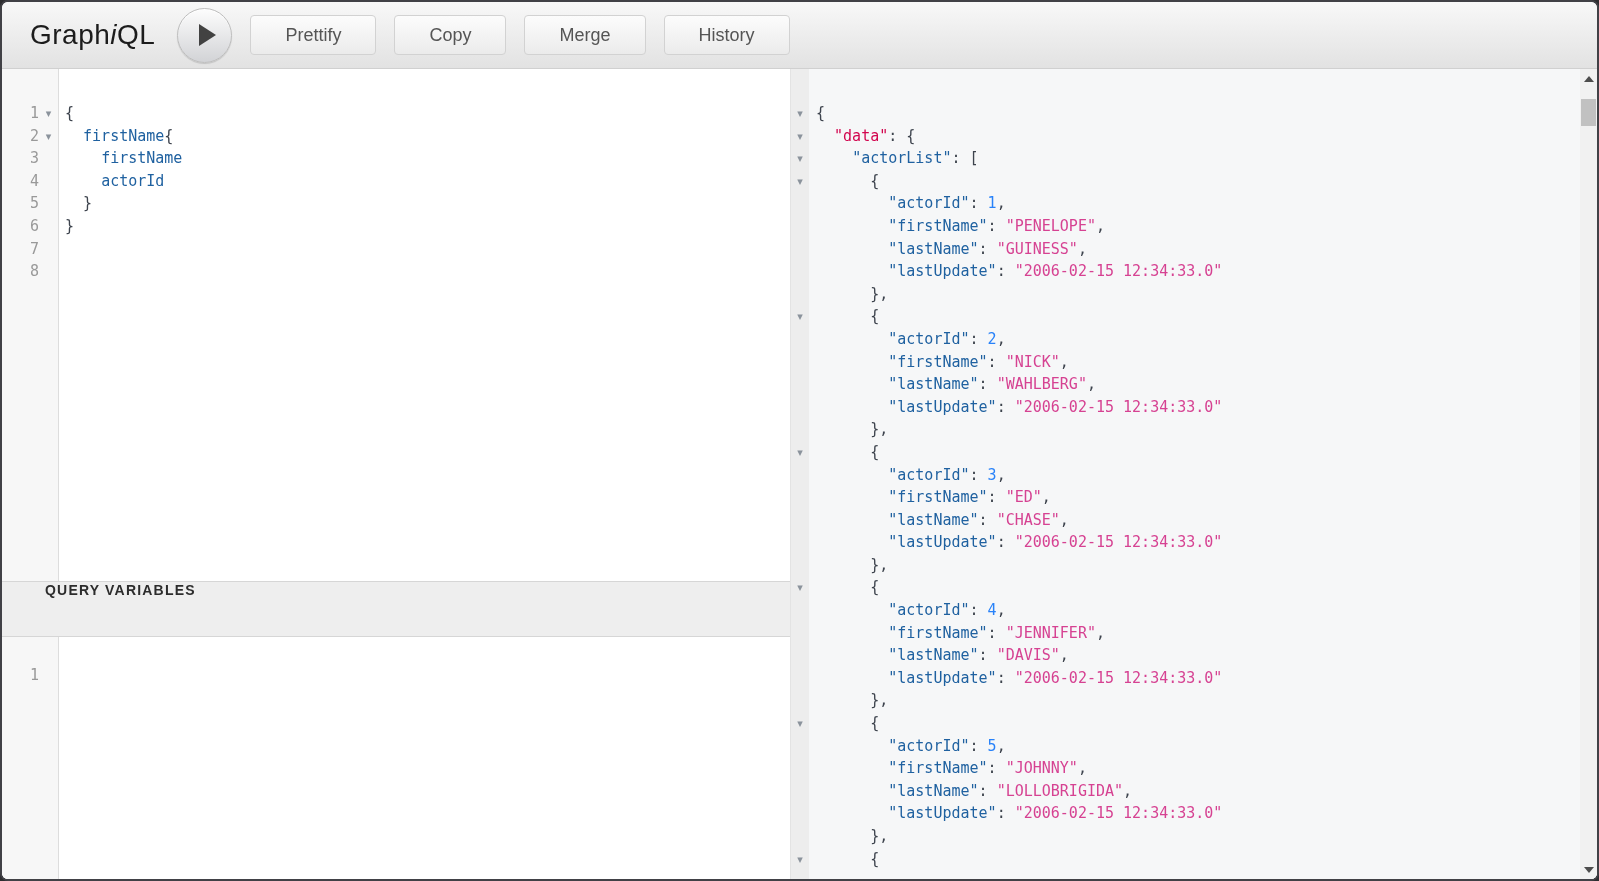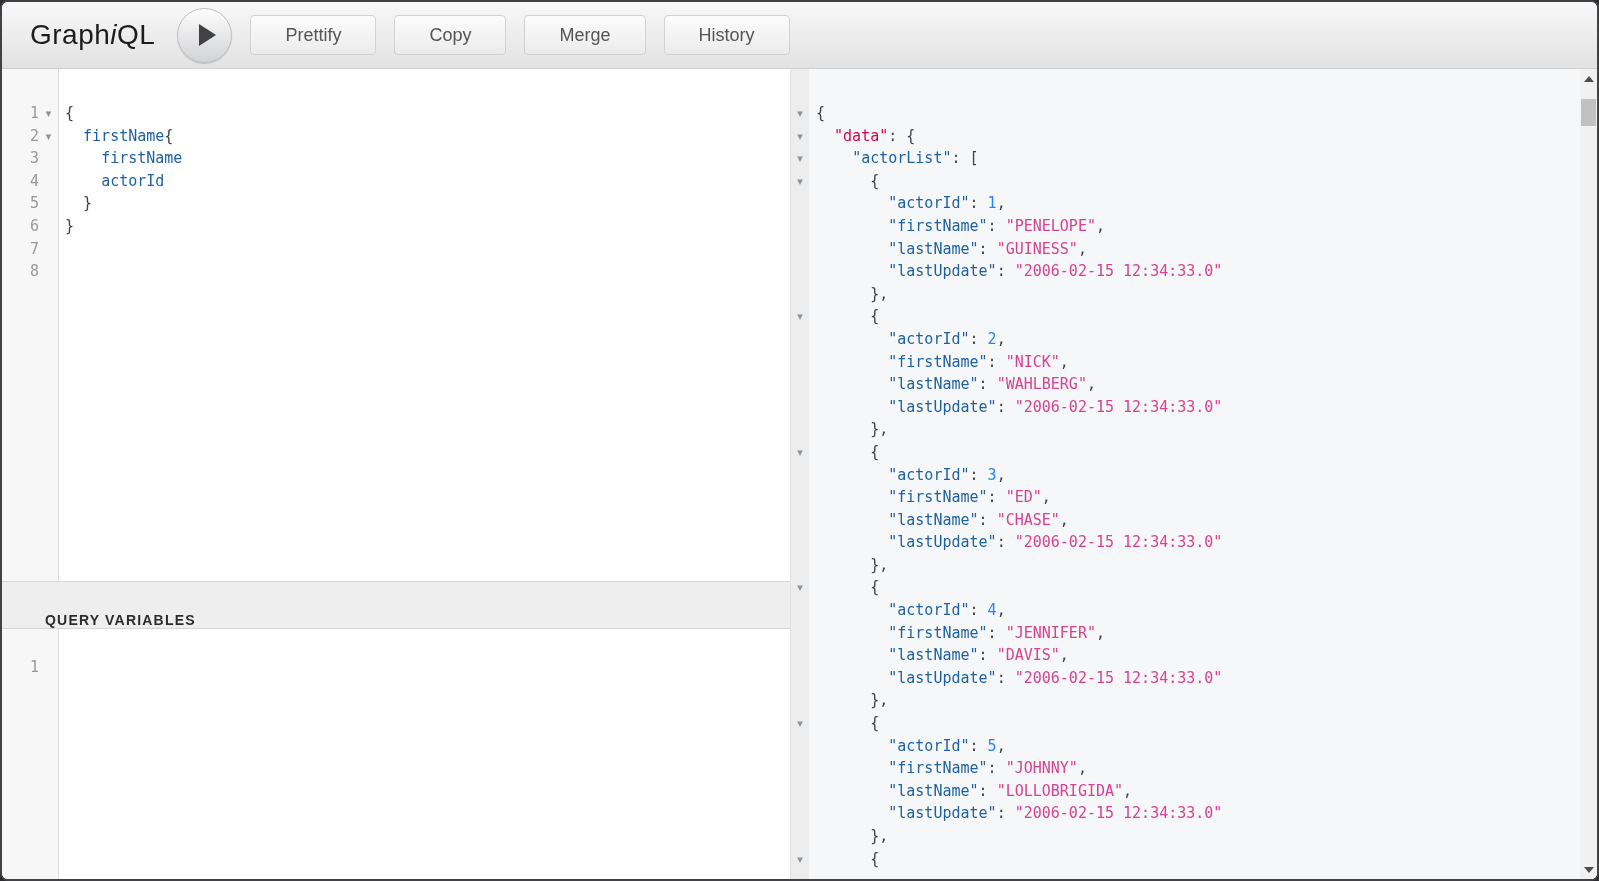--- a/index.html
+++ b/index.html
@@ -51,23 +51,23 @@
   .ln{width:37px;text-align:right;color:#999;font:15px/22.6px "DejaVu Sans Mono","Liberation Mono",monospace;}
   .fa{width:19px;text-align:center;color:#8b939c;font-size:11px;line-height:22.6px;cursor:pointer;}
   .code-area{flex:1;padding:33px 0 0 6px;overflow:hidden;cursor:text;}
   .code-line{height:22.6px;white-space:pre;font:15px/22.6px "DejaVu Sans Mono","Liberation Mono",monospace;color:var(--c-punct);}
   .tk-punct{color:var(--c-punct);}
   .tk-prop{color:var(--c-prop);}
   .tk-def{color:var(--c-def);}
   .tk-str{color:var(--c-str);}
   .tk-num{color:var(--c-num);}
   .vars-header{
-    flex:none;height:48px;background:#eeeeee;
+    flex:none;height:56px;background:#eeeeee;
     border-top:1px solid #d6d6d6;border-bottom:1px solid #d6d6d6;
-    display:flex;align-items:flex-end;padding-left:43px;
+    display:flex;align-items:flex-start;padding-left:43px;
     font-weight:bold;font-size:14px;letter-spacing:1.2px;color:#2c2c2c;
   }
   .vars-editor{flex:1;display:flex;overflow:hidden;}
   .vars-editor .gutter{padding-top:27px;}
   .vars-editor .code-area{padding-top:27px;}
   
   .right-pane{flex:1;position:relative;display:flex;background:#f6f7f8;border-left:1px solid #e3e3e3;overflow:hidden;}
   .result-gutter{flex:none;width:18px;background:#ededed;padding-top:33px;}
   .result-gutter .gutter-line{justify-content:center;}
   .result-gutter .fa{width:18px;}

